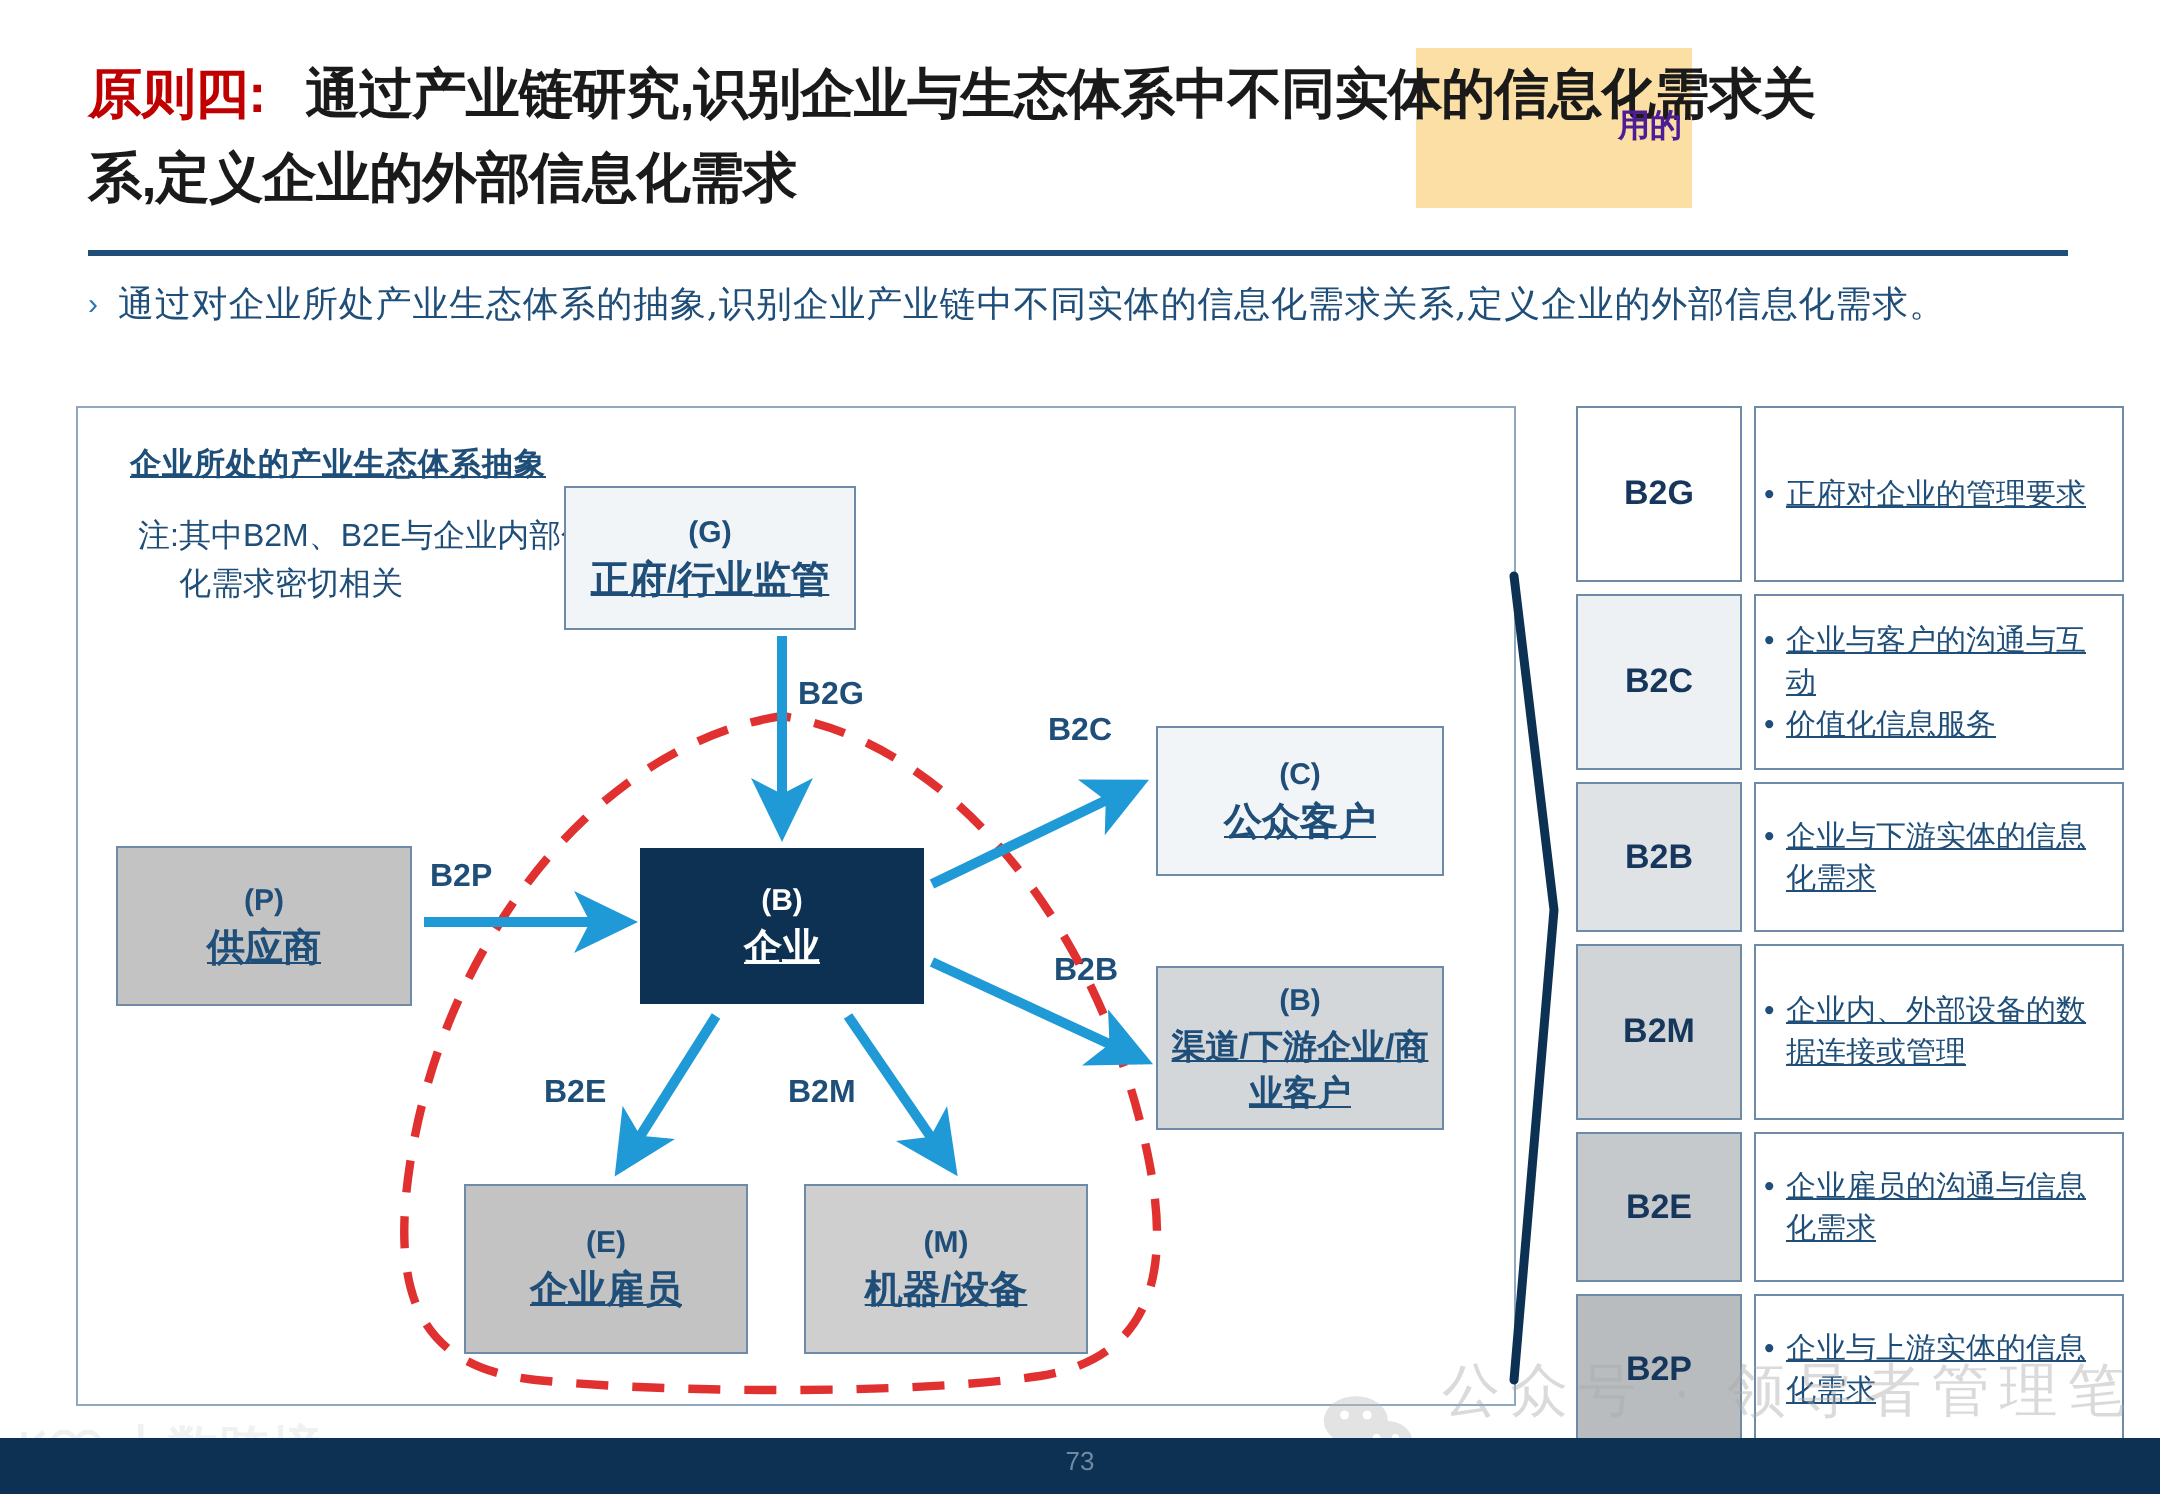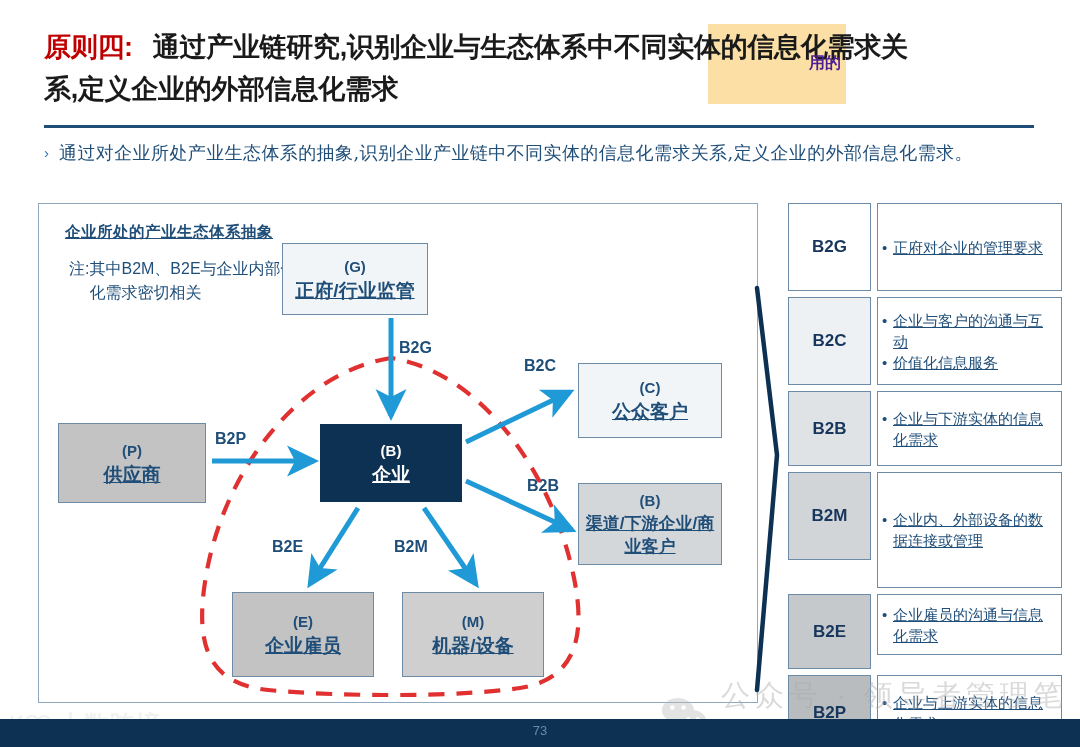--- a/index.html
+++ b/index.html
@@ -387,28 +387,28 @@
 
   <div class="mrow">
     <div class="mkey" style="background:#dfe3e6;height:75px">B2B</div>
     <div class="mval" style="height:75px">
       <div class="li">企业与下游实体的信息化需求</div>
     </div>
   </div>
 
   <div class="mrow">
     <div class="mkey" style="background:#d2d5d8;height:88px">B2M</div>
-    <div class="mval" style="height:116px">
+    <div class="mval" style="height:88px">
       <div class="li">企业内、外部设备的数据连接或管理</div>
     </div>
   </div>
 
   <div class="mrow">
     <div class="mkey" style="background:#c6c9cc;height:75px">B2E</div>
-    <div class="mval" style="height:61px">
+    <div class="mval" style="height:75px">
       <div class="li">企业雇员的沟通与信息化需求</div>
     </div>
   </div>
 
   <div class="mrow">
     <div class="mkey" style="background:#b9bcbf;height:75px">B2P</div>
     <div class="mval" style="height:75px">
       <div class="li">企业与上游实体的信息化需求</div>
     </div>
   </div>

